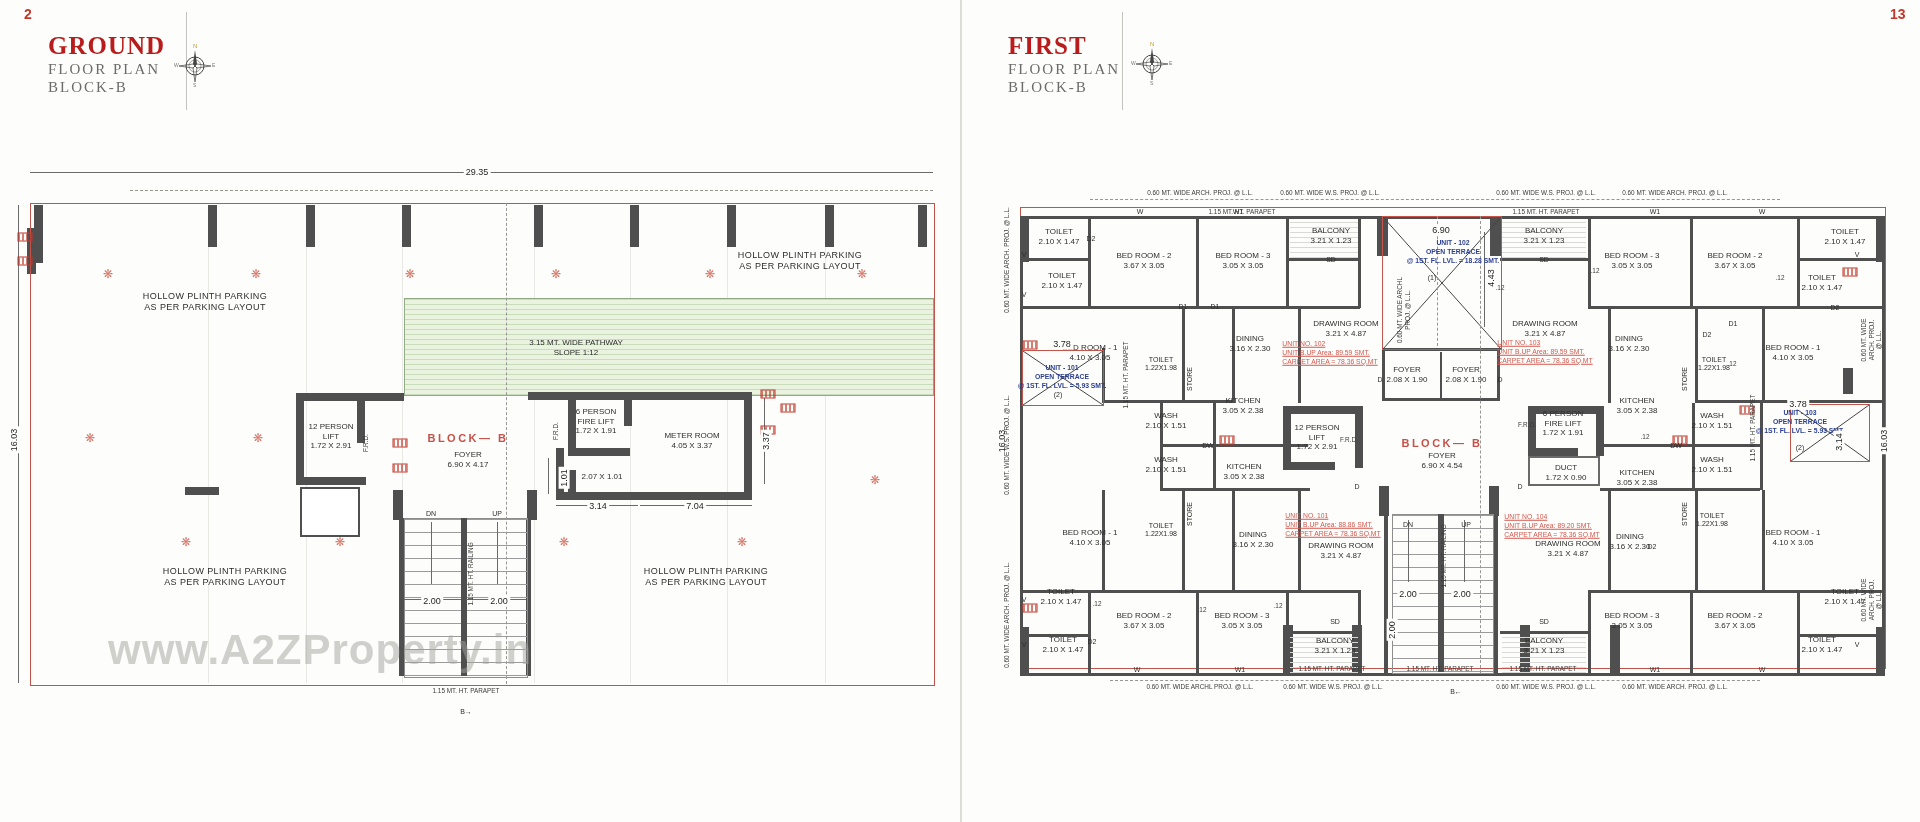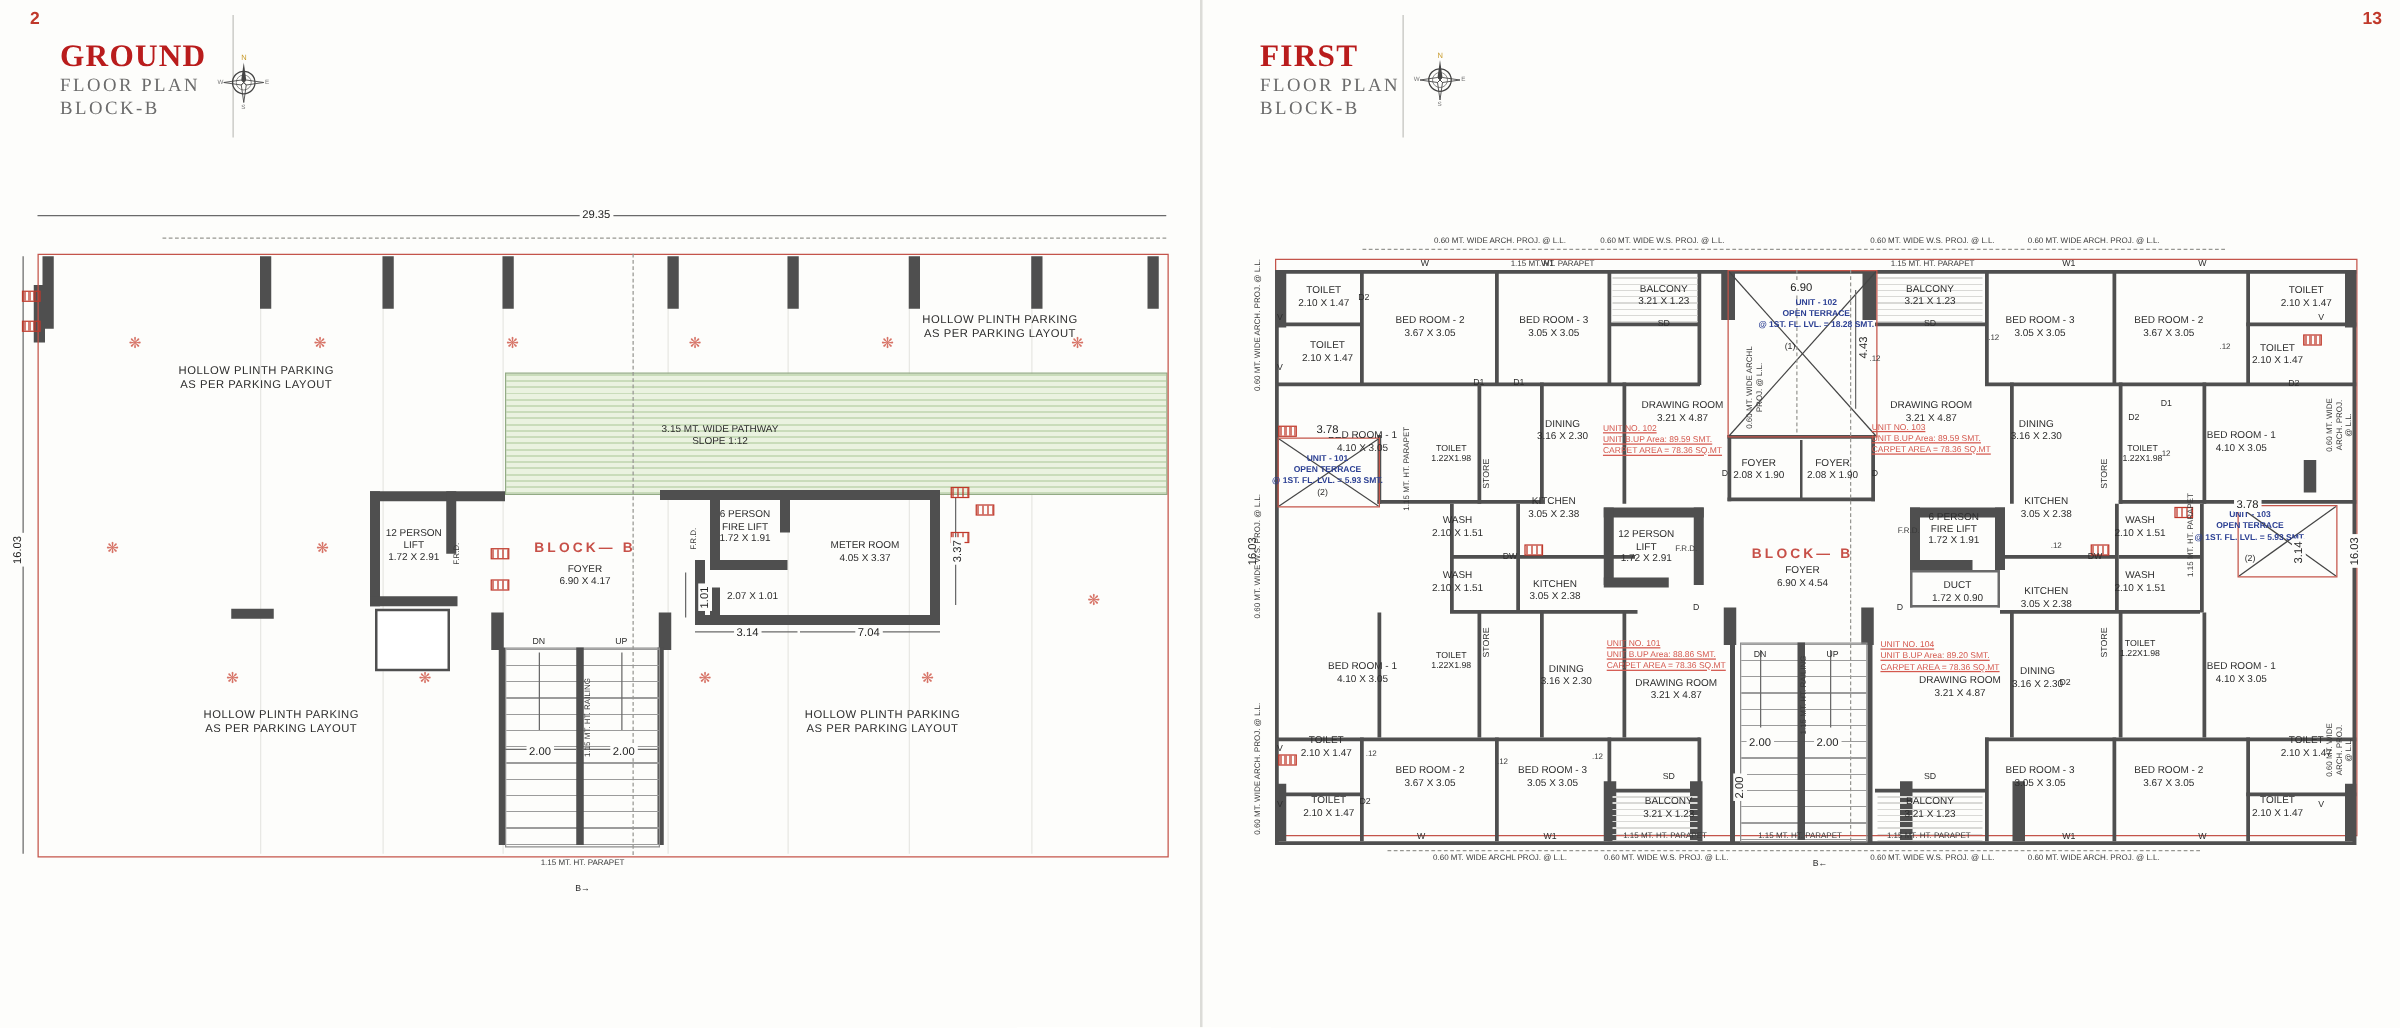--- a/index.html
+++ b/index.html
@@ -535,14 +535,15 @@
       <div class="lb t6" style="left: 1278px; top: 606px;">.12</div>
       <div class="lb t6" style="left: 1645px; top: 437px;">.12</div>
       <div class="rm" style="left: 1850px; top: 272px;"></div>
       <div class="rm" style="left: 1747px; top: 410px;"></div>
       <div class="rm" style="left: 1680px; top: 440px;"></div>
       <div class="rm" style="left: 1227px; top: 440px;"></div>
       <div class="rm" style="left: 1030px; top: 608px;"></div>
       <div class="rm" style="left: 1030px; top: 345px;"></div>
     </div>
 
+  <div id="wm-url">www.A2ZProperty.in</div>
 
 </div>
 
 </body></html>

